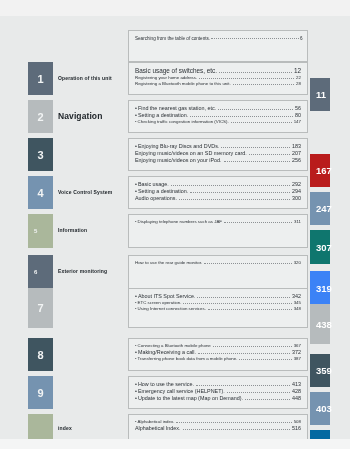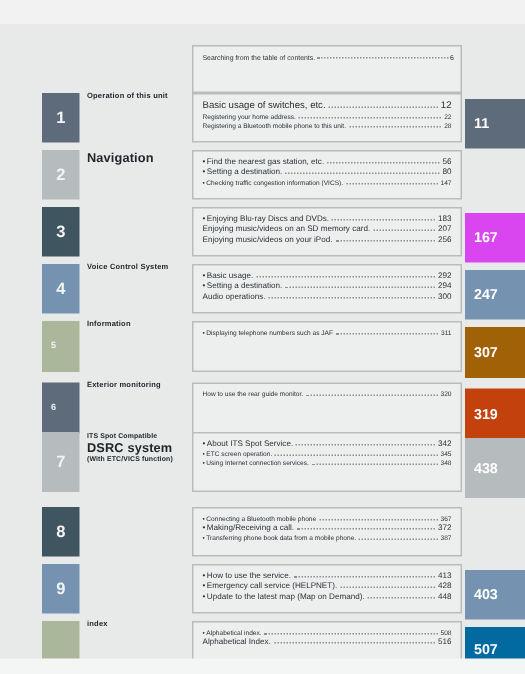--- a/index.html
+++ b/index.html
@@ -54,21 +54,21 @@
 
   
   .row { position: absolute; left: 0; width: 350px; }
   .colorbar {
     position: absolute; left: 28px; top: 0;
     width: 25px; height: 100%;
   }
   .titlecell {
     position: absolute; left: 53px; top: 0;
     width: 75px; height: 100%;
-    display: flex; align-items: flex-start;
+    display: flex; align-items: center;
     padding-left: 5px;
   }
   .chapnum {
     position: absolute; left: 28px; top: 0;
     width: 25px; height: 100%;
     display: flex; align-items: center; justify-content: center;
     color: #f2f4f4;
     font-size: 11px;
     font-weight: 700;
   }
@@ -109,22 +109,22 @@
     flex: 1 1 auto;
     border-bottom: 1px dotted #8d9194;
     margin: 0 2px 2px 2px;
     min-width: 4px;
   }
   .entry .epage { flex: 0 0 auto; }
   .entry.big { font-size: 6.4px; }
   .entry.mid { font-size: 5.4px; }
   .entry.small { font-size: 4.4px; }
   .pagebadge {
-    position: absolute; left: 310px; top: 4px;
-    width: 40px; height: 100%;
+    position: absolute; left: 310px; top: 16px;
+    width: 20px; height: 100%;
     display: flex; align-items: center;
     padding-left: 6px;
     color: #ffffff;
     font-size: 9.5px;
     font-weight: 700;
   }
 </style>
 </head>
 <body>
 
@@ -211,21 +211,21 @@
               <span class="etext">Enjoying music/videos on an SD memory card.</span>
               <span class="efill"></span>
               <span class="epage">207</span>
             </div>
             <div class="entry mid">
               <span class="etext">Enjoying music/videos on your iPod.</span>
               <span class="efill"></span>
               <span class="epage">256</span>
             </div>
           </div>
-          <div class="pagebadge" style="background: #d946ef;">167</div>
+          <div class="pagebadge" style="background: #b91c1c;">167</div>
         </div>
         <div class="row" style="top: 160px; height: 33px;">
           <div class="colorbar" style="background: rgb(117, 147, 176);"></div>
           <div class="chapnum">4</div>
           <div class="titlecell">
             <div>
               <div class="title-main xs">Voice Control System</div>
             </div>
           </div>
           <div class="entries">
@@ -258,49 +258,42 @@
             </div>
           </div>
           <div class="entries">
             <div class="entry small">
               <span style="margin-right: 1px;">• </span>
               <span class="etext">Displaying telephone numbers such as JAF</span>
               <span class="efill"></span>
               <span class="epage">311</span>
             </div>
           </div>
-          <div class="pagebadge" style="background: #a16207;">307</div>
+          <div class="pagebadge" style="background: #0f766e;">307</div>
         </div>
         <div class="row" style="top: 239px; height: 34px;">
           <div class="colorbar" style="background: rgb(93, 107, 122);"></div>
           <div class="chapnum overlap">6</div>
           <div class="titlecell">
             <div>
               <div class="title-main xs">Exterior monitoring</div>
             </div>
           </div>
           <div class="entries">
             <div class="entry small">
               <span class="etext">How to use the rear guide monitor.</span>
               <span class="efill"></span>
               <span class="epage">320</span>
             </div>
           </div>
-          <div class="pagebadge" style="background: #c2410c;">319</div>
+          <div class="pagebadge" style="background: #3b82f6;">319</div>
         </div>
         <div class="row" style="top: 272px; height: 40px;">
           <div class="colorbar" style="background: rgb(182, 187, 189);"></div>
           <div class="chapnum">7</div>
-          <div class="titlecell">
-            <div>
-              <div class="title-sub">ITS Spot Compatible</div>
-              <div class="title-main">DSRC system</div>
-              <div class="title-sub">(With ETC/VICS function)</div>
-            </div>
-          </div>
           <div class="entries">
             <div class="entry mid">
               <span style="margin-right: 1px;">• </span>
               <span class="etext">About ITS Spot Service.</span>
               <span class="efill"></span>
               <span class="epage">342</span>
             </div>
             <div class="entry small">
               <span style="margin-right: 1px;">• </span>
               <span class="etext">ETC screen operation.</span>
@@ -332,20 +325,21 @@
               <span class="efill"></span>
               <span class="epage">372</span>
             </div>
             <div class="entry small">
               <span style="margin-right: 1px;">• </span>
               <span class="etext">Transferring phone book data from a mobile phone.</span>
               <span class="efill"></span>
               <span class="epage">387</span>
             </div>
           </div>
+          <div class="pagebadge" style="background: rgb(63, 85, 96);">359</div>
         </div>
         <div class="row" style="top: 360px; height: 33px;">
           <div class="colorbar" style="background: rgb(117, 147, 176);"></div>
           <div class="chapnum">9</div>
           <div class="entries">
             <div class="entry mid">
               <span style="margin-right: 1px;">• </span>
               <span class="etext">How to use the service.</span>
               <span class="efill"></span>
               <span class="epage">413</span>

